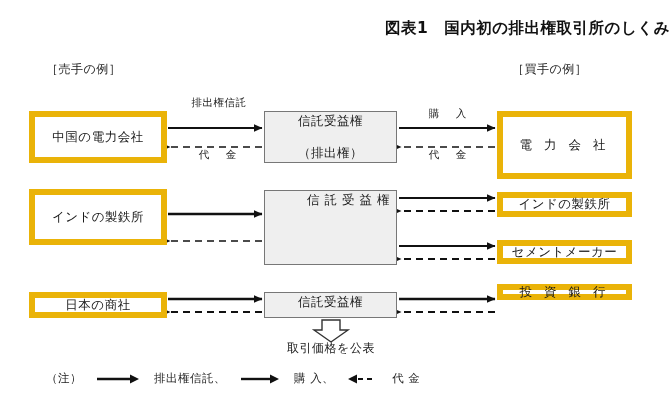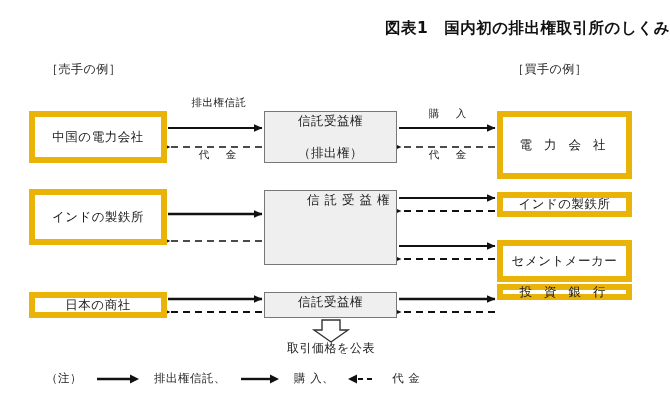--- a/index.html
+++ b/index.html
@@ -55,21 +55,21 @@
   .box .l2{display:block;}
 
   
   #box-seller-1{left:29px;top:111px;width:138px;height:52px;}
   #box-trust-1{left:264px;top:111px;width:133px;height:52px;}
   #box-buyer-1{left:497px;top:111px;width:135px;height:68px;}
   
   #box-seller-2{left:29px;top:189px;width:138px;height:56px;}
   #box-trust-2{left:264px;top:190px;width:133px;height:75px;padding-left:36px;}
   #box-buyer-2{left:497px;top:192px;width:135px;height:25px;}
-  #box-buyer-3{left:497px;top:240px;width:135px;height:42px;align-items:center;}
+  #box-buyer-3{left:497px;top:240px;width:135px;height:24px;align-items:center;}
   
   #box-seller-3{left:29px;top:292px;width:138px;height:26px;}
   #box-trust-3{left:264px;top:292px;width:133px;height:26px;}
   #box-buyer-4{left:497px;top:284px;width:135px;height:16px;}
 
   .wide-letter{letter-spacing:4px;}
 
   
   svg.arrows{position:absolute;left:0;top:0;width:670px;height:405px;pointer-events:none;}
 

